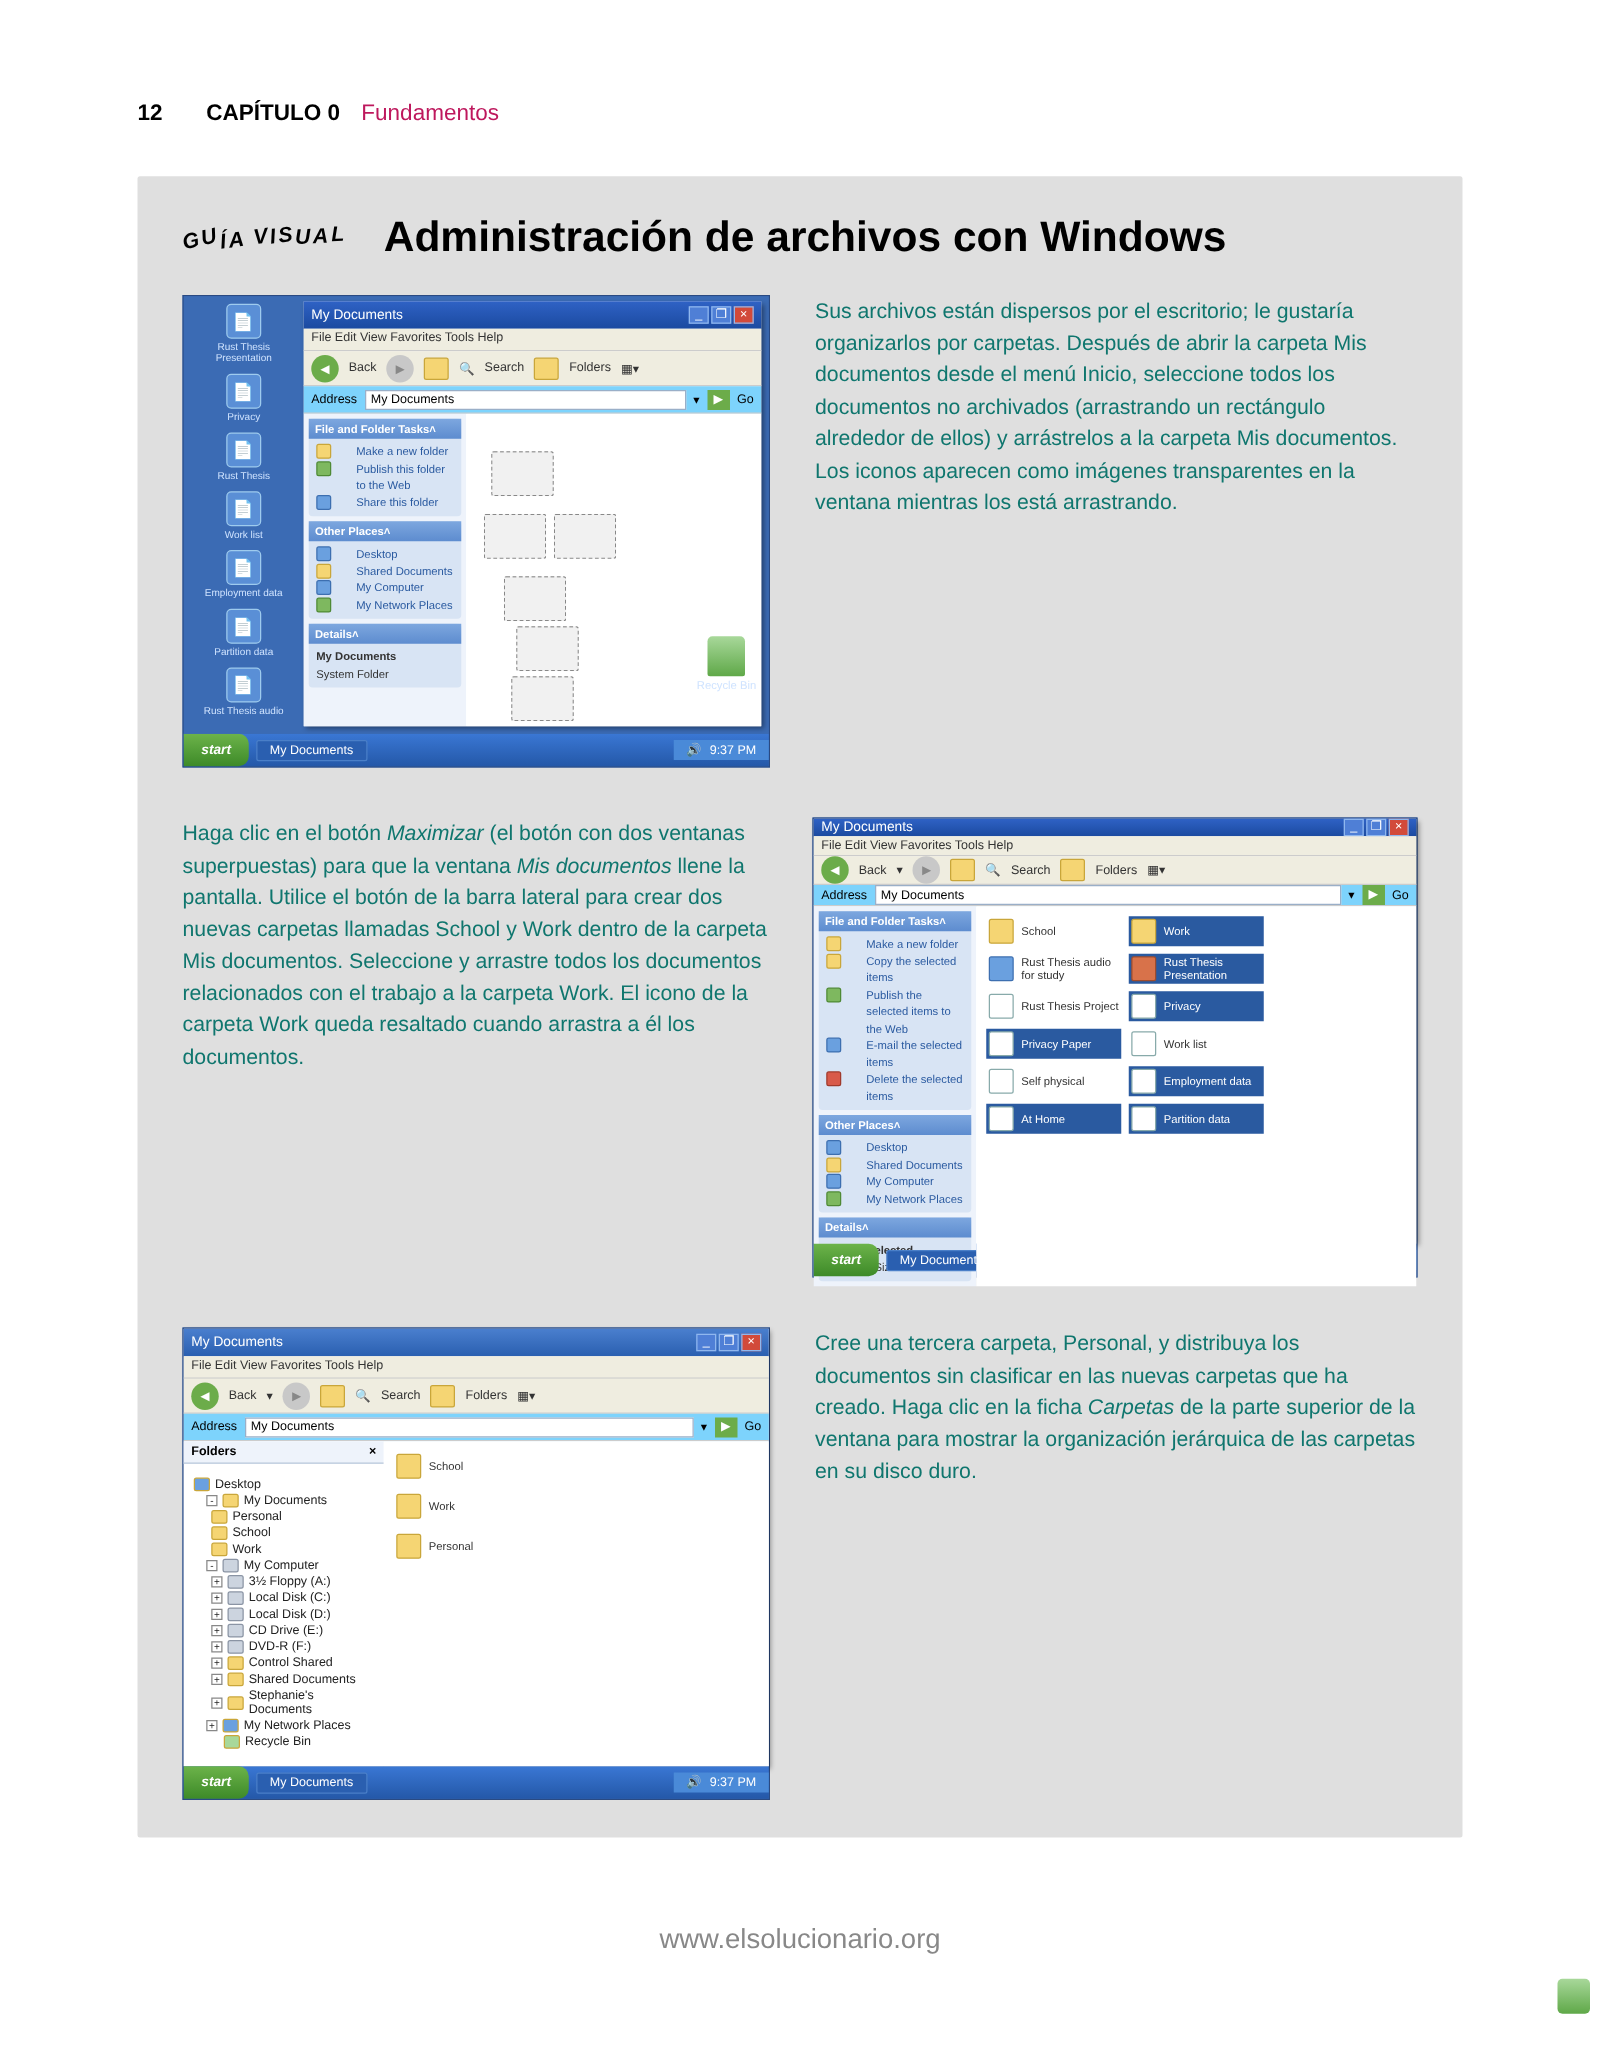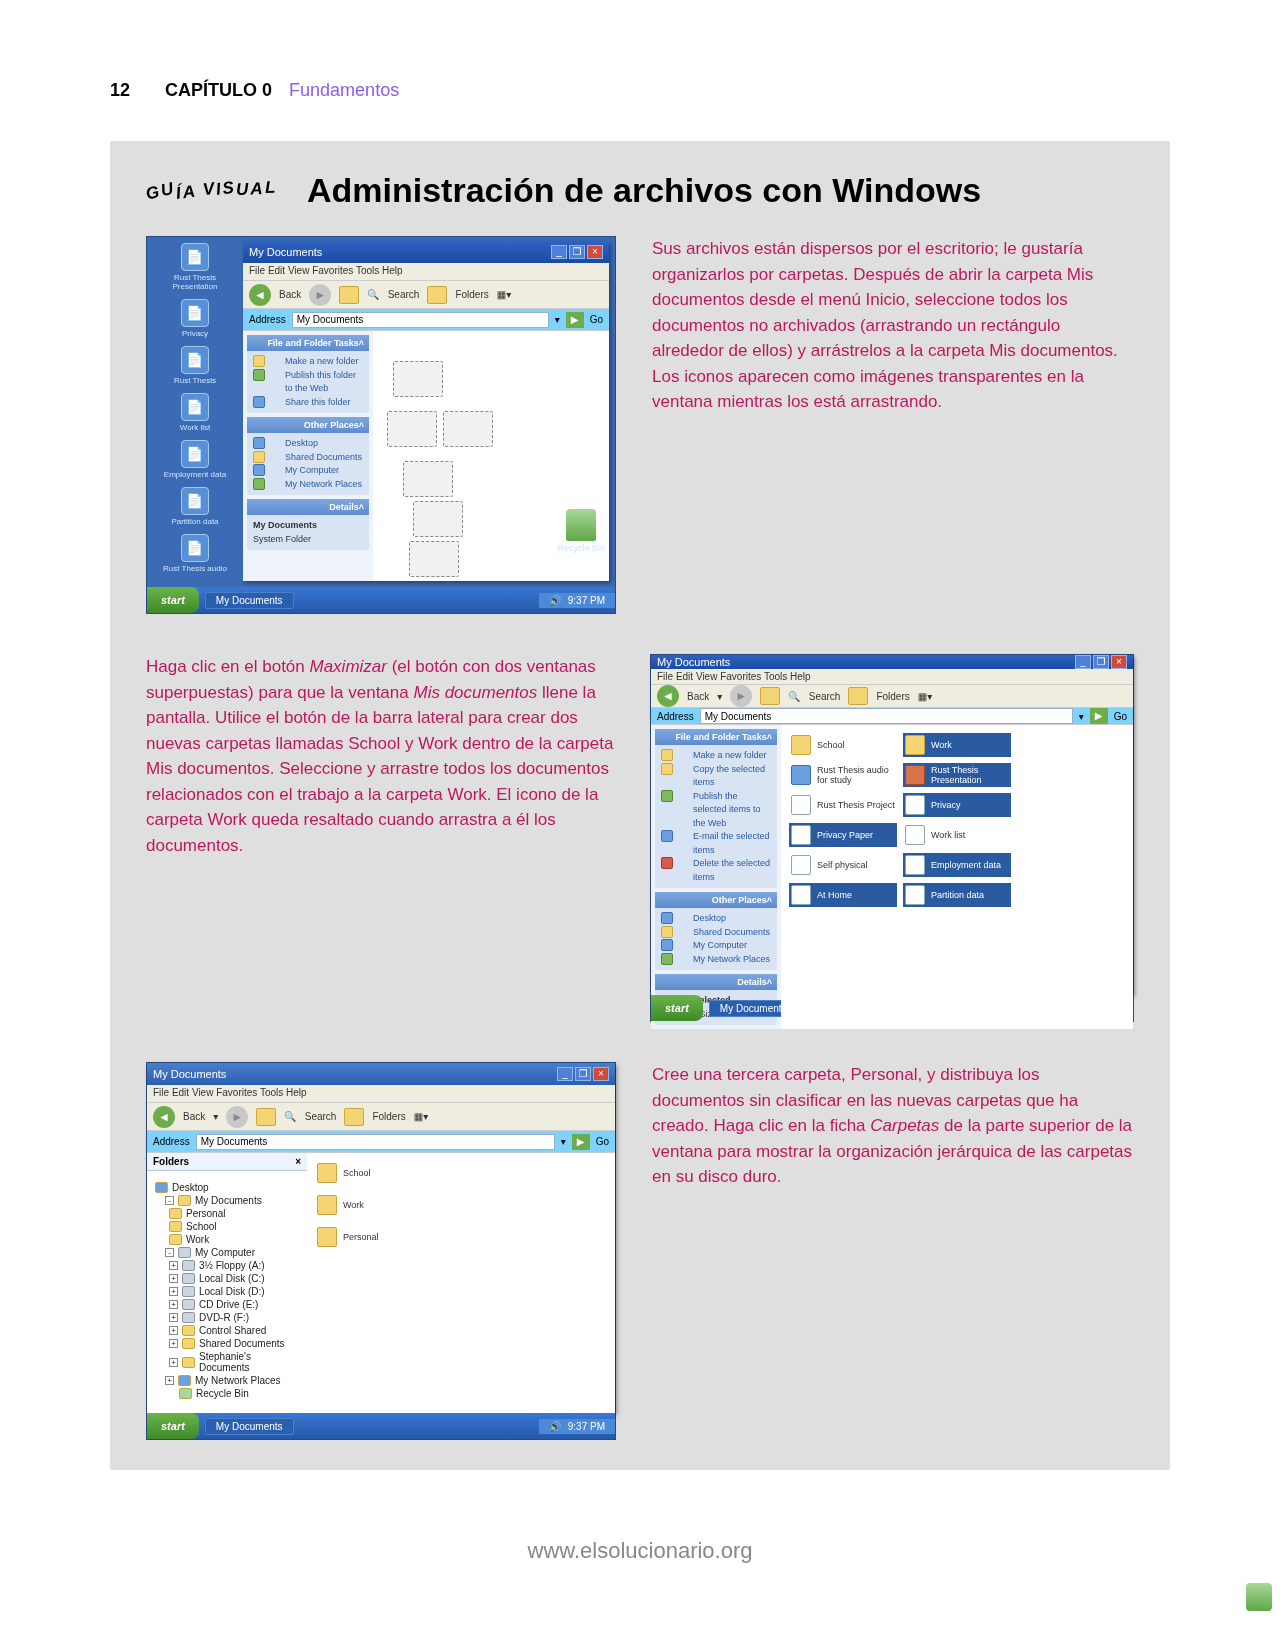--- a/index.html
+++ b/index.html
@@ -1,30 +1,30 @@
 <!DOCTYPE html>
 <html><head>
 <meta charset="utf-8">
 <style>
   * { box-sizing: border-box; margin: 0; padding: 0; }
   body { font-family: Arial, Helvetica, sans-serif; background: #fff; width: 1280px; margin: 0 auto; }
   .page { padding: 80px 110px 60px 110px; }
   .header-line { font-size: 18px; margin-bottom: 40px; }
   .page-num { font-weight: bold; margin-right: 30px; }
   .chapter { font-weight: 900; margin-right: 12px; }
-  .chapter-sub { color: #8b5cf6; }
+  .chapter-sub { color: #be185d; }
   .panel { background: #dfdfdf; padding: 30px 36px 20px 36px; border-radius: 2px; }
   .title-row { display: flex; align-items: center; gap: 30px; margin-bottom: 26px; }
   .curatur { font-size: 17px; font-style: italic; font-weight: bold; transform: rotate(-5deg); letter-spacing: 2px; }
   .curatur .a { display:inline-block; transform: translateY(-4px) rotate(-8deg);}
   .curatur .b { display:inline-block; transform: translateY(-1px) rotate(-3deg);}
   .curatur .c { display:inline-block; transform: translateY(2px) rotate(3deg);}
   .main-title { font-size: 34px; font-weight: bold; }
   .row { display: flex; gap: 36px; margin-bottom: 40px; }
-  .row .txt { flex: 1; font-size: 17px; line-height: 1.5; color: #be185d; }
+  .row .txt { flex: 1; font-size: 17px; line-height: 1.5; color: #0f766e; }
   .row .fig { flex: 0 0 470px; }
   .row.rev .fig { order: 0; }
   .row.rev .txt { order: 1; }
   .italic { font-style: italic; }
 
   .winxp { width: 470px; background: #3b6bb4; border: 1px solid #2a4a82; }
   .winxp.large { width: 484px; }
   .desktop { display:flex; height: 350px; background:#3b6bb4; position:relative;}
   .dicons { width: 96px; padding: 6px 4px; display:flex; flex-direction:column; gap:8px; }
   .di { display:flex; flex-direction:column; align-items:center; font-size:8px; color:#cfe3ff; text-align:center; }
@@ -39,21 +39,21 @@
   .toolbar{ height:28px; background:#efede0; border-bottom:1px solid #ccc; display:flex;align-items:center; gap:8px; padding:0 6px; font-size:10px; color:#333;}
   .tbtn{ width:22px;height:22px;border-radius:50%; background:#6cac4a; color:#fff; display:flex;align-items:center;justify-content:center;font-size:12px;}
   .tbtn.gray{ background:#c8c8c8;color:#888;}
   .tfolder{ width:20px;height:18px;background:#f5d573;border:1px solid #c9a63a;border-radius:2px;}
   .addrbar{ height:22px; background:#7dd3fc;border-bottom:1px solid #ccc;display:flex;align-items:center;padding:0 6px;font-size:10px;gap:6px;}
   .addrbar input{ flex:1;height:16px;font-size:10px;border:1px solid #9aafc8;padding:0 4px;}
   .gobtn{ width:18px;height:16px;background:#6cac4a;color:#fff;font-size:10px;text-align:center;line-height:16px;}
   .body{ flex:1; display:flex; }
   .sidepane{ width:130px; background:#eef3fb; padding:4px; font-size:9px; display:flex;flex-direction:column; gap:4px;}
   .sgroup{ background:#d8e4f4;border-radius:3px;}
-  .sgroup .sh{ background:linear-gradient(#7da7df,#5d8ccf);color:#fff;padding:3px 5px;font-size:9px;font-weight:bold;display:flex;justify-content:flex-end;}
+  .sgroup .sh{ background:linear-gradient(#7da7df,#5d8ccf);color:#fff;padding:3px 5px;font-size:9px;font-weight:bold;display:flex;justify-content:flex-start;}
   .sgroup .sb{ padding:4px 6px;color:#2a5aa0; line-height:1.5;}
   .sgroup .sb div{ display:flex;gap:20px;}
   .sico{ width:12px;height:12px;background:#f5d573;border:1px solid #c9a63a;border-radius:2px;flex-shrink:0;}
   .sico.g{ background:#7eb85f;border-color:#4f8a35;}
   .sico.b{ background:#6aa0df;border-color:#3d6fb0;}
   .sico.r{ background:#d85a4a;border-color:#a03a2c;}
   .content{ flex:1;background:#fff;position:relative; overflow:hidden;}
   .ghost{ position:absolute; width:50px;height:36px; border:1px dashed #888; background:rgba(220,220,220,.4); border-radius:2px;}
   .fitem{ display:flex;align-items:center;gap:6px;font-size:9px;color:#333;padding:2px;}
   .fico{ width:20px;height:20px;background:#f5d573;border:1px solid #c9a63a;border-radius:2px;flex-shrink:0;}

